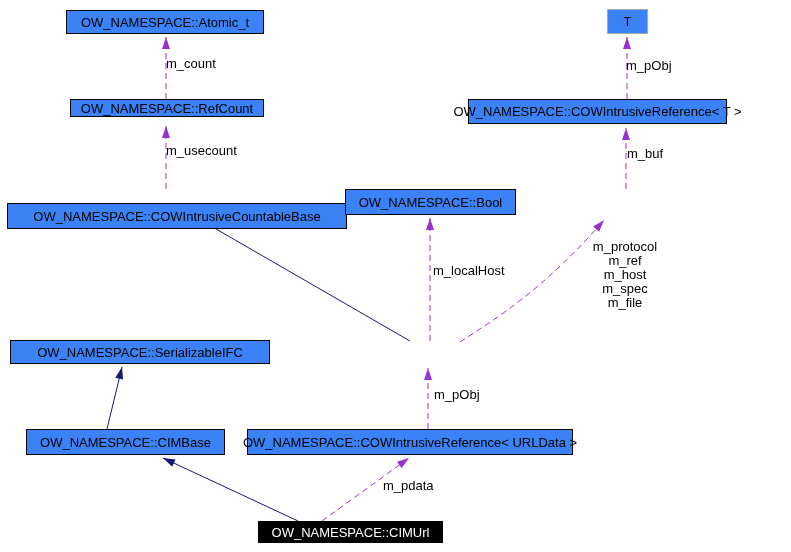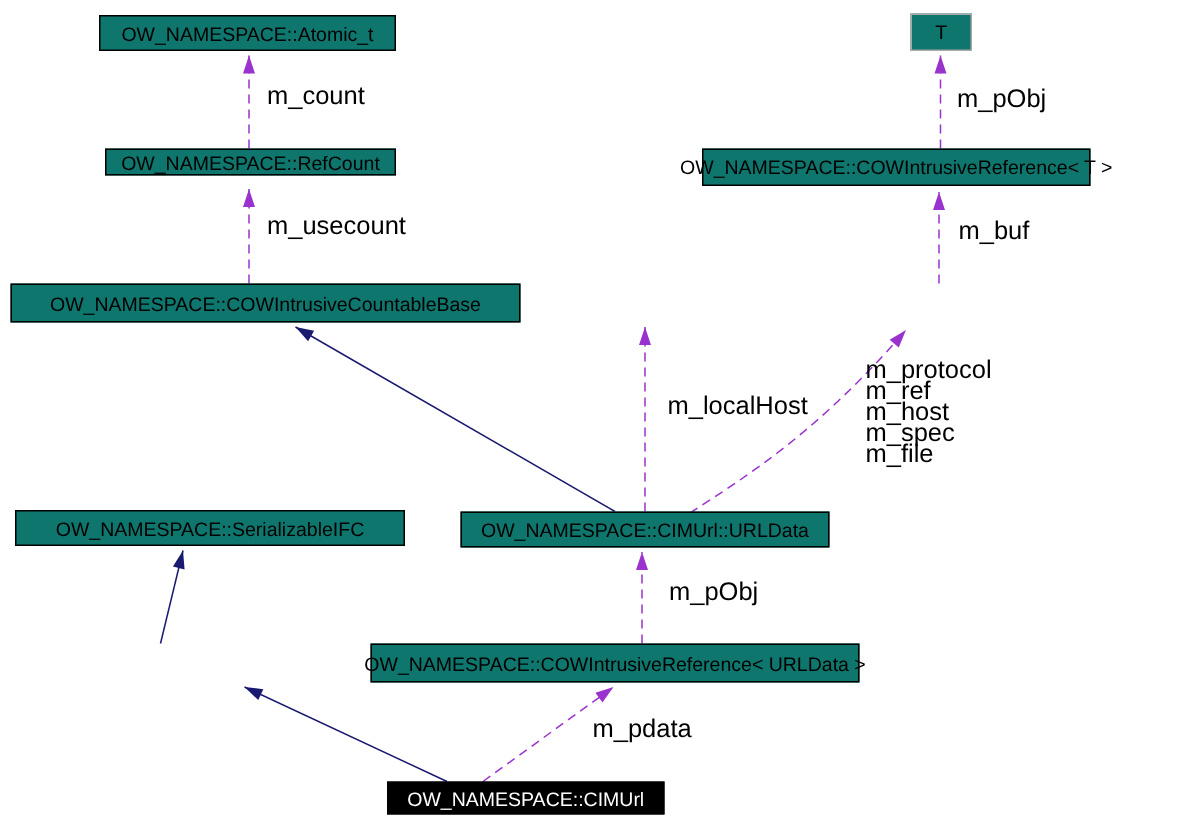--- a/index.html
+++ b/index.html
@@ -19,31 +19,31 @@
     width:791px;height:552px;position:relative;overflow:hidden;
   }
   .diagram{position:absolute;left:0;top:0;width:791px;height:552px;}
   .edges{position:absolute;left:0;top:0;width:791px;height:552px;z-index:1;}
   .edge-usage{stroke:var(--usage-edge);stroke-width:1;fill:none;stroke-dasharray:6 4;}
   .edge-inherit{stroke:var(--inheritance-edge);stroke-width:1;fill:none;}
   .head-usage{fill:var(--usage-edge);}
   .head-inherit{fill:var(--inheritance-edge);}
   .node{
     position:absolute;z-index:2;
-    background:#0f766e;border:1px solid var(--node-border);
+    background:#3b82f6;border:1px solid var(--node-border);
     display:flex;align-items:center;justify-content:center;
     font-size:13px;color:#000;white-space:nowrap;
   }
   .node--template{border-color:var(--template-node-border);}
   .node--focus{background:var(--focus-node-bg);color:var(--focus-node-text);border-color:var(--focus-node-bg);margin-left:40px;}
   .elabel{
     position:absolute;z-index:3;
-    font-size:17px;color:var(--label-color);white-space:nowrap;line-height:14px;margin-left:12px;
+    font-size:13px;color:var(--label-color);white-space:nowrap;line-height:14px;
   }
-  .elabel--multi{white-space:pre-line;}
+  .elabel--multi{white-space:pre-line;text-align:center;}
 </style>
 </head>
 <body>
 
 <div class="diagram">
 
   <svg class="edges" width="791" height="552" viewBox="0 0 791 552" xmlns="http://www.w3.org/2000/svg">
     <defs>
       <marker id="arrow-usage" viewBox="0 0 13 10" refX="12.5" refY="5" markerWidth="13" markerHeight="10" orient="auto" markerUnits="userSpaceOnUse">
         <path class="head-usage" d="M0.5,1 L12.5,5 L0.5,9 Z"></path>
@@ -67,28 +67,29 @@
   </svg>
 
   <div class="node" style="left:66px;top:10px;width:198px;height:24px">OW_NAMESPACE::Atomic_t</div>
 
   <div class="node node--template" style="left:607px;top:9px;width:41px;height:25px">T</div>
 
   <div class="node" style="left:70px;top:99px;width:194px;height:18px">OW_NAMESPACE::RefCount</div>
 
   <div class="node" style="left:468px;top:99px;width:259px;height:25px">OW_NAMESPACE::COWIntrusiveReference&lt; T &gt;</div>
 
-  <div class="node" style="left:7px;top:189px;width:340px;height:26px">OW_NAMESPACE::COWIntrusiveCountableBase</div>
+  <div class="node" style="left:7px;top:203px;width:340px;height:26px">OW_NAMESPACE::COWIntrusiveCountableBase</div>
 
+  <div class="node" style="left:345px;top:189px;width:171px;height:26px">OW_NAMESPACE::Bool</div>
 
 
   <div class="node" style="left:10px;top:340px;width:260px;height:24px">OW_NAMESPACE::SerializableIFC</div>
 
-  <div class="node" style="left:307px;top:341px;width:246px;height:24px">OW_NAMESPACE::CIMUrl::URLData</div>
 
+  <div class="node" style="left:26px;top:429px;width:199px;height:26px">OW_NAMESPACE::CIMBase</div>
 
   <div class="node" style="left:247px;top:429px;width:326px;height:26px">OW_NAMESPACE::COWIntrusiveReference&lt; URLData &gt;</div>
 
   <div class="node node--focus" style="left:218px;top:521px;width:185px;height:22px">OW_NAMESPACE::CIMUrl</div>
 
   <div class="elabel" style="left:166px;top:57px">m_count</div>
 
   <div class="elabel" style="left:626px;top:59px">m_pObj</div>
 
   <div class="elabel" style="left:166px;top:144px">m_usecount</div>

